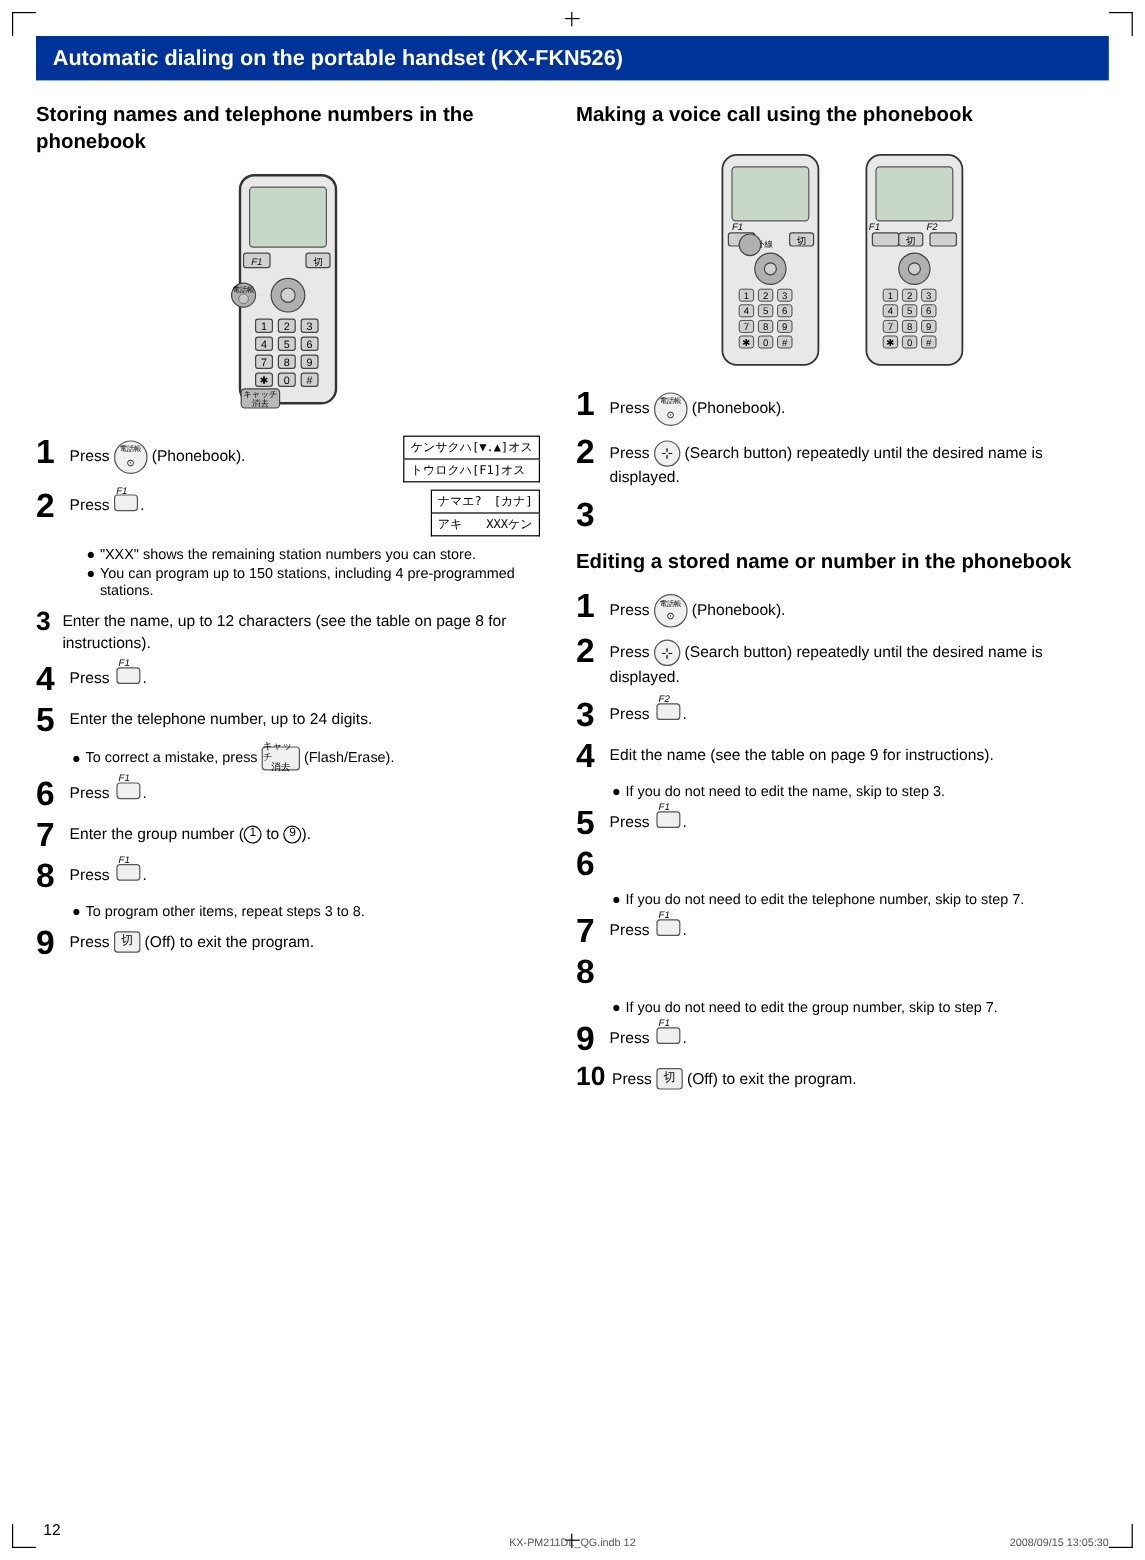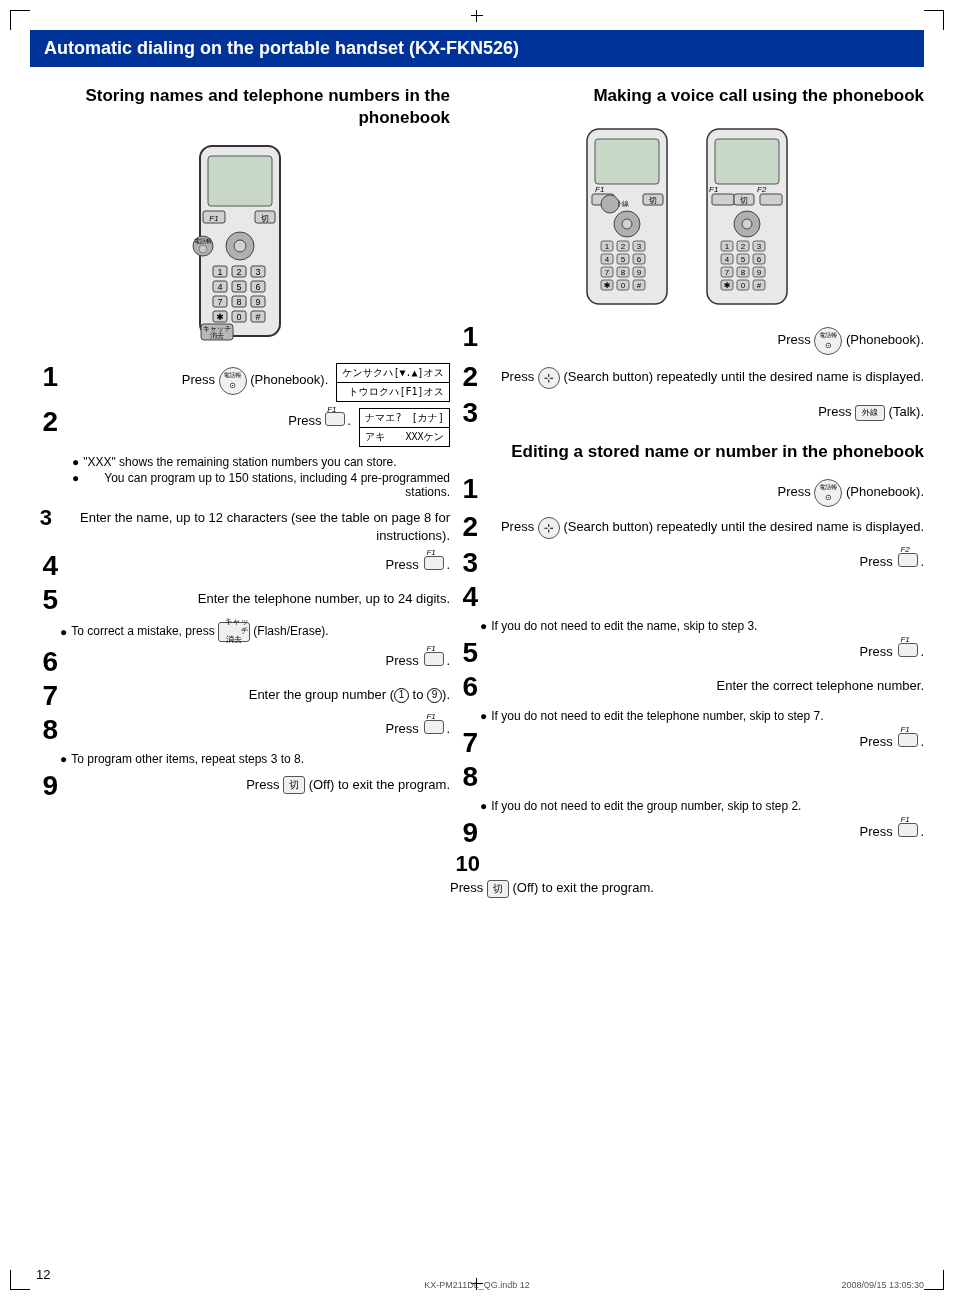--- a/index.html
+++ b/index.html
@@ -47,21 +47,21 @@
       padding: 8px 14px;
       font-size: 18px;
       font-weight: bold;
       margin-bottom: 18px;
       margin-top: 10px;
     }
 
     
     .two-col {
       display: flex;
-      text-align: right;
+      gap: 30px;
     }
 
     .col-left {
       width: 420px;
       flex-shrink: 0;
     }
 
     .col-right {
       flex: 1;
     }
@@ -488,23 +488,20 @@
         <div class="step-row" style="align-items:flex-start;">
           <span class="step-num-large">2</span>
           <span class="step-content">
             Press <span style="display:inline-flex;align-items:center;justify-content:center;border:1px solid #555;border-radius:50%;width:22px;height:22px;font-size:12px;vertical-align:middle;background:#f0f0f0;">⊹</span> (Search button) repeatedly until the desired name is displayed.
           </span>
         </div>
       </div>
 
       <div class="step-row" style="margin-bottom:14px;">
         <span class="step-num-large">3</span>
-        <span class="step-content">
-          Press <span style="display:inline-flex;align-items:center;justify-content:center;border:1px solid #555;border-radius:3px;width:30px;height:16px;font-size:8px;vertical-align:middle;background:#f0f0f0;">外線</span> (Talk).
-        </span>
       </div>
 
       <div class="section-title">Editing a stored name or number in the phonebook</div>
 
       <div class="step-row" style="margin-bottom:6px;">
         <span class="step-num-large">1</span>
         <span class="step-content">
           Press <span class="btn-phonebook" style="font-size:7px;flex-direction:column;gap:0;">
               <span style="font-size:6px;">電話帳</span>
               <span style="font-size:8px;">⊙</span>
@@ -527,20 +524,21 @@
           Press <span style="position:relative;display:inline-block;vertical-align:middle;margin:0 2px;">
             <span style="font-size:8px;font-style:italic;position:absolute;top:-9px;left:2px;">F2</span>
             <span style="display:inline-block;border:1px solid #555;border-radius:3px;width:20px;height:14px;background:#f0f0f0;"></span>
           </span>.
         </span>
       </div>
 
       <div style="margin-bottom:6px;">
         <div class="step-row" style="align-items:flex-start;">
           <span class="step-num-large">4</span>
+          <span class="step-content">Edit the name (see the table on page 9 for instructions).</span>
         </div>
         <div style="padding-left:30px;font-size:12px;">
           <div style="display:flex;gap:4px;">
               <span>●</span>
               <span>If you do not need to edit the name, skip to step 3.</span>
             </div>
         </div>
       </div>
 
       <div class="step-row" style="margin-bottom:6px;">
@@ -549,21 +547,20 @@
           Press <span style="position:relative;display:inline-block;vertical-align:middle;margin:0 2px;">
             <span style="font-size:8px;font-style:italic;position:absolute;top:-9px;left:2px;">F1</span>
             <span style="display:inline-block;border:1px solid #555;border-radius:3px;width:20px;height:14px;background:#f0f0f0;"></span>
           </span>.
         </span>
       </div>
 
       <div style="margin-bottom:6px;">
         <div class="step-row" style="align-items:flex-start;">
           <span class="step-num-large">6</span>
-          <span class="step-content">Enter the correct telephone number.</span>
         </div>
         <div style="padding-left:30px;font-size:12px;">
           <div style="display:flex;gap:4px;">
               <span>●</span>
               <span>If you do not need to edit the telephone number, skip to step 7.</span>
             </div>
         </div>
       </div>
 
       <div class="step-row" style="margin-bottom:6px;">
@@ -576,36 +573,36 @@
         </span>
       </div>
 
       <div style="margin-bottom:6px;">
         <div class="step-row" style="align-items:flex-start;">
           <span class="step-num-large">8</span>
         </div>
         <div style="padding-left:30px;font-size:12px;">
           <div style="display:flex;gap:4px;">
               <span>●</span>
-              <span>If you do not need to edit the group number, skip to step 2.</span>
+              <span>If you do not need to edit the group number, skip to step 7.</span>
             </div>
         </div>
       </div>
 
       <div class="step-row" style="margin-bottom:6px;">
         <span class="step-num-large">9</span>
         <span class="step-content">
           Press <span style="position:relative;display:inline-block;vertical-align:middle;margin:0 2px;">
             <span style="font-size:8px;font-style:italic;position:absolute;top:-9px;left:2px;">F1</span>
             <span style="display:inline-block;border:1px solid #555;border-radius:3px;width:20px;height:14px;background:#f0f0f0;"></span>
           </span>.
         </span>
       </div>
 
-      <div class="step-row" style="margin-bottom:6px;flex-direction:column;">
+      <div class="step-row" style="margin-bottom:6px;">
         <span style="font-size:22px;font-weight:bold;line-height:1;min-width:30px;flex-shrink:0;">10</span>
         <span class="step-content">
           Press <span style="display:inline-flex;align-items:center;justify-content:center;border:1px solid #555;border-radius:3px;width:22px;height:18px;font-size:10px;vertical-align:middle;background:#f0f0f0;">切</span> (Off) to exit the program.
         </span>
       </div>
 
     </div>
   </div>
 
   <div class="page-number">12</div>

